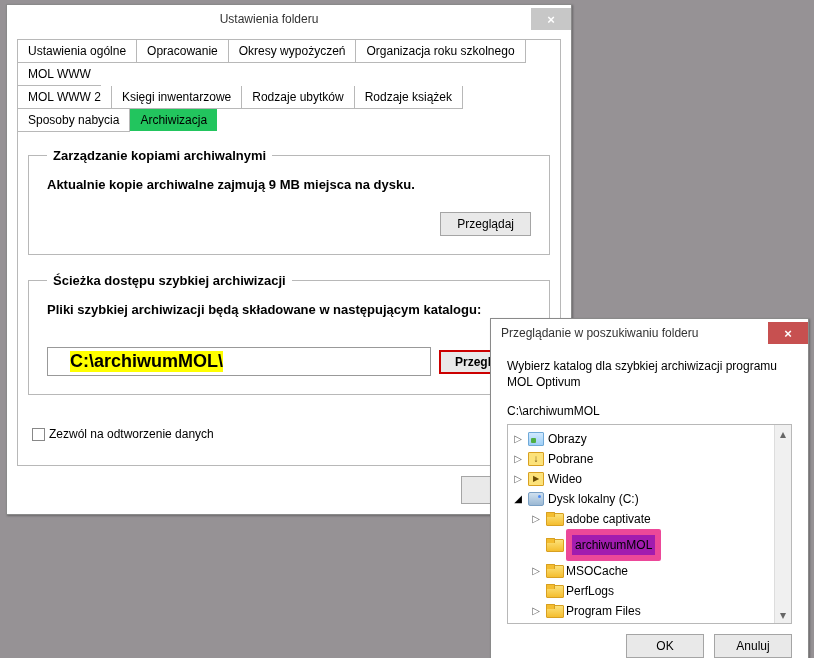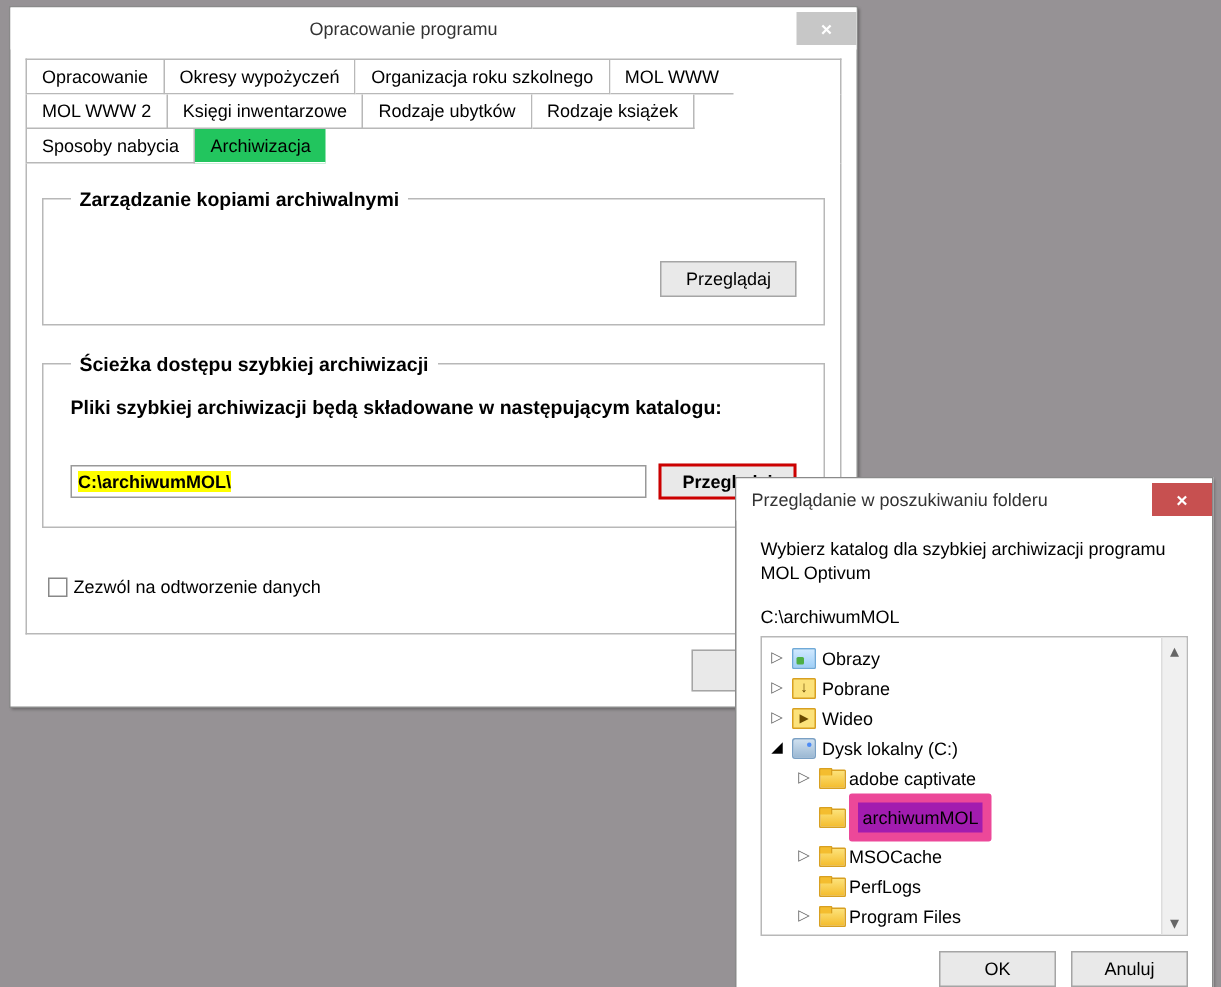--- a/index.html
+++ b/index.html
@@ -83,22 +83,22 @@
     font-size: 12px;
     cursor: pointer;
     min-width: 90px;
     text-align: center;
   }
   .row-right { display: flex; justify-content: flex-end; margin-top: 20px; }
   .path-row { display: flex; align-items: center; gap: 0; margin-top: 30px; }
   .path-input {
     flex: 1;
     border: 1px solid #999;
-    padding: 3px 4px;
-    font-size: 12px;
+    padding: 3px 22px;
+    font-size: 18px;
     font-weight: bold;
     background: #fff;
   }
   .path-input span.hl { background: #ffff00; display:inline-block; }
   .browse-btn {
     border: 2px solid #c00;
     padding: 3px 14px;
     margin-left: 8px;
     font-weight: bold;
     background: #e9e9e9;
@@ -170,43 +170,45 @@
   }
   .browse-buttons{
     display:flex; justify-content:flex-end; gap:10px; margin-top:10px;
   }
 </style>
 </head>
 <body>
 
 <div class="window" style="left:6px; top:4px; width:566px;">
   <div class="titlebar">
-    <span class="title">Opracowanie programu</span>
+    <span class="title">Ustawienia folderu</span>
     <div class="close-btn close-grey">
         <span>×</span>
       </div>
   </div>
   <div class="body">
     <div class="tabs">
+      <div class="tab">Ustawienia ogólne</div>
       <div class="tab">Opracowanie</div>
       <div class="tab">Okresy wypożyczeń</div>
       <div class="tab">Organizacja roku szkolnego</div>
       <div class="tab">MOL WWW</div>
     </div>
     <div class="tabs" style="border-top:none;">
       <div class="tab">MOL WWW 2</div>
       <div class="tab">Księgi inwentarzowe</div>
       <div class="tab">Rodzaje ubytków</div>
       <div class="tab">Rodzaje książek</div>
       <div class="tab">Sposoby nabycia</div>
       <div class="tab sel">Archiwizacja</div>
     </div>
     <div class="tab-body">
       <fieldset>
         <legend>Zarządzanie kopiami archiwalnymi</legend>
+        <div class="bold" style="font-size:13px;">Aktualnie kopie archiwalne zajmują 9 MB miejsca na dysku.</div>
         <div class="row-right">
           <button class="btn">Przeglądaj</button>
         </div>
       </fieldset>
 
       <fieldset>
         <legend>Ścieżka dostępu szybkiej archiwizacji</legend>
         <div class="bold" style="font-size:13px;">Pliki szybkiej archiwizacji będą składowane w następującym katalogu:</div>
         <div class="path-row">
           <div class="path-input"><span class="hl">C:\archiwumMOL\</span></div>

